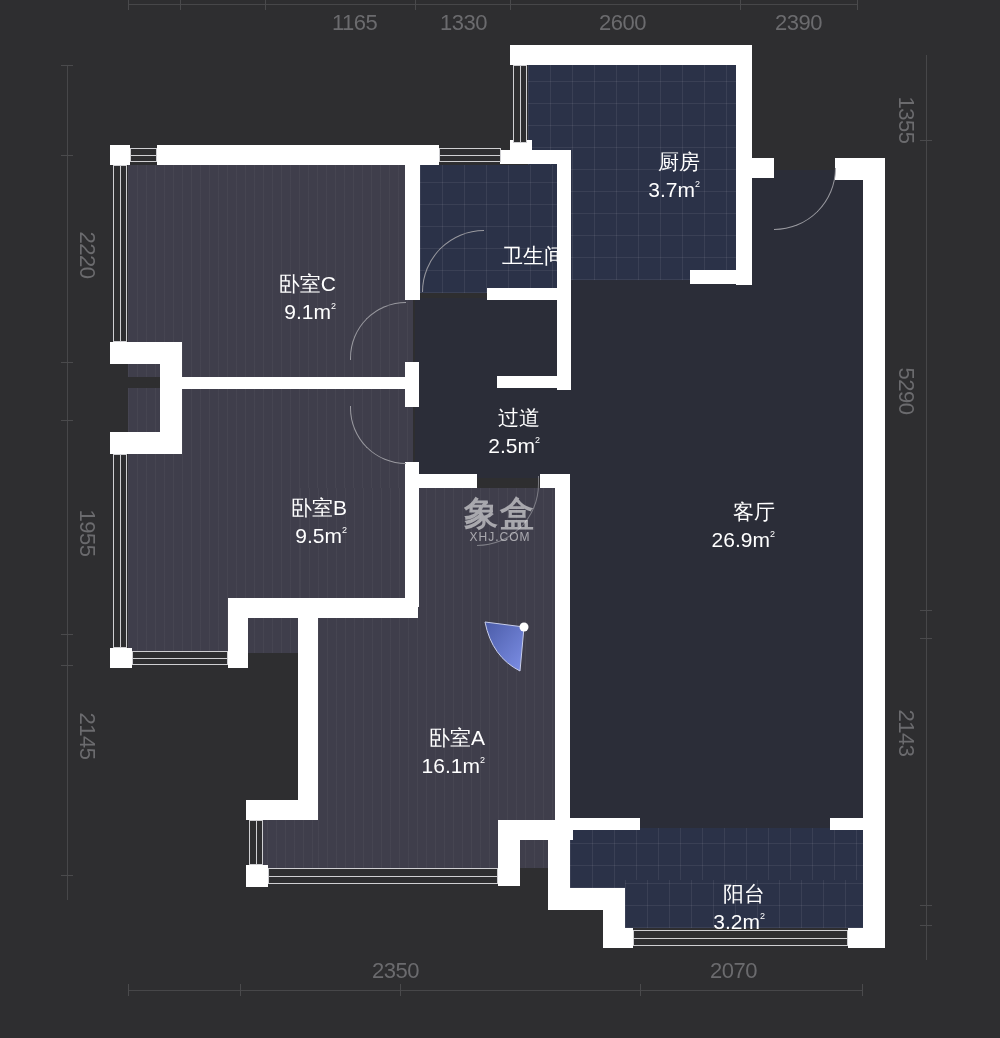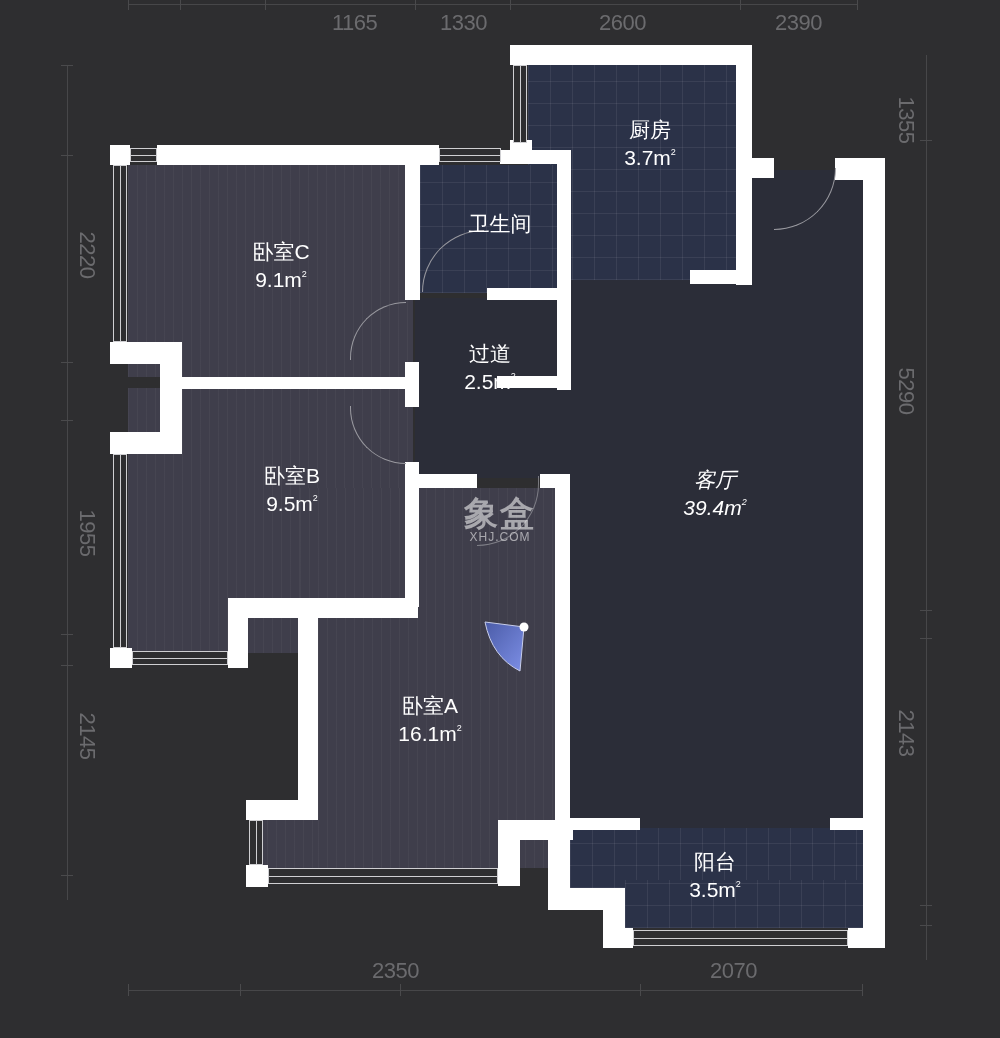--- a/index.html
+++ b/index.html
@@ -17,21 +17,21 @@
     background-image:repeating-linear-gradient(90deg, rgba(255,255,255,0.035) 0 1px, transparent 1px 9px); }
   .tiled { background-color:#2b3248;
     background-image:
       repeating-linear-gradient(90deg, rgba(255,255,255,0.07) 0 1px, transparent 1px 22px),
       repeating-linear-gradient(0deg, rgba(255,255,255,0.07) 0 1px, transparent 1px 22px); }
   .living { background:#2b2d38; }
   .wall { position:absolute; background:#ffffff; }
   .window { position:absolute; background:#2e2e30; border:1px solid #cfcfd2; box-sizing:border-box; }
   .window.h::after { content:""; position:absolute; left:0; right:0; top:50%; height:1px; background:#cfcfd2; }
   .window.v::after { content:""; position:absolute; top:0; bottom:0; left:50%; width:1px; background:#cfcfd2; }
-  .label { position:absolute; color:#ffffff; text-align:center; line-height:1.35; }
+  .label { position:absolute; color:#ffffff; text-align:right; line-height:1.35;margin-top:32px; }
   .label .name { font-size:21px; display:block; }
   .label .area { font-size:21px; display:block; }
   .label sup { font-size:9px; vertical-align:top; position:relative; top:2px; }
   .door { position:absolute; border:1.5px solid #9a9aa0; box-sizing:border-box; }
   .watermark { position:absolute; color:rgba(255,255,255,0.55); text-align:center; }
   .watermark .cn { font-size:34px; font-weight:bold; letter-spacing:2px; display:block; line-height:1; }
   .watermark .en { font-size:12px; letter-spacing:1px; display:block; }
 </style>
 </head>
 <body>
@@ -162,39 +162,39 @@
   <span class="name">厨房</span>
   <span class="area"><span>3.7m</span><sup>2</sup></span>
 </div>
 <div class="label" style="left:435px; top:210px; width:130px;">
   <span class="name">卫生间</span>
 </div>
 <div class="label" style="left:226px; top:238px; width:110px;">
   <span class="name">卧室C</span>
   <span class="area"><span>9.1m</span><sup>2</sup></span>
 </div>
-<div class="label" style="left:440px; top:340px; width:100px;">
+<div class="label" style="left:440px; top:372px; width:100px;">
   <span class="name">过道</span>
   <span class="area"><span>2.5m</span><sup>2</sup></span>
 </div>
 <div class="label" style="left:237px; top:462px; width:110px;">
   <span class="name">卧室B</span>
   <span class="area"><span>9.5m</span><sup>2</sup></span>
 </div>
-<div class="label" style="left:655px; top:466px; width:120px;font-style:italic;">
+<div class="label" style="left:655px; top:466px; width:120px;">
   <span class="name">客厅</span>
-  <span class="area"><span>39.4m</span><sup>2</sup></span>
+  <span class="area"><span>26.9m</span><sup>2</sup></span>
 </div>
 <div class="label" style="left:375px; top:692px; width:110px;">
   <span class="name">卧室A</span>
   <span class="area"><span>16.1m</span><sup>2</sup></span>
 </div>
 <div class="label" style="left:665px; top:848px; width:100px;">
   <span class="name">阳台</span>
-  <span class="area"><span>3.5m</span><sup>2</sup></span>
+  <span class="area"><span>3.2m</span><sup>2</sup></span>
 </div>
 
 <div class="watermark" style="left:458px; top:496px; width:84px;">
   <span class="cn">象盒</span>
   <span class="en">XHJ.COM</span>
 </div>
 
 <svg class="abs" style="left:480px; top:615px;" width="50" height="60" viewBox="0 0 50 60">
   <defs>
     <linearGradient id="cone" x1="0" y1="0" x2="1" y2="1">

